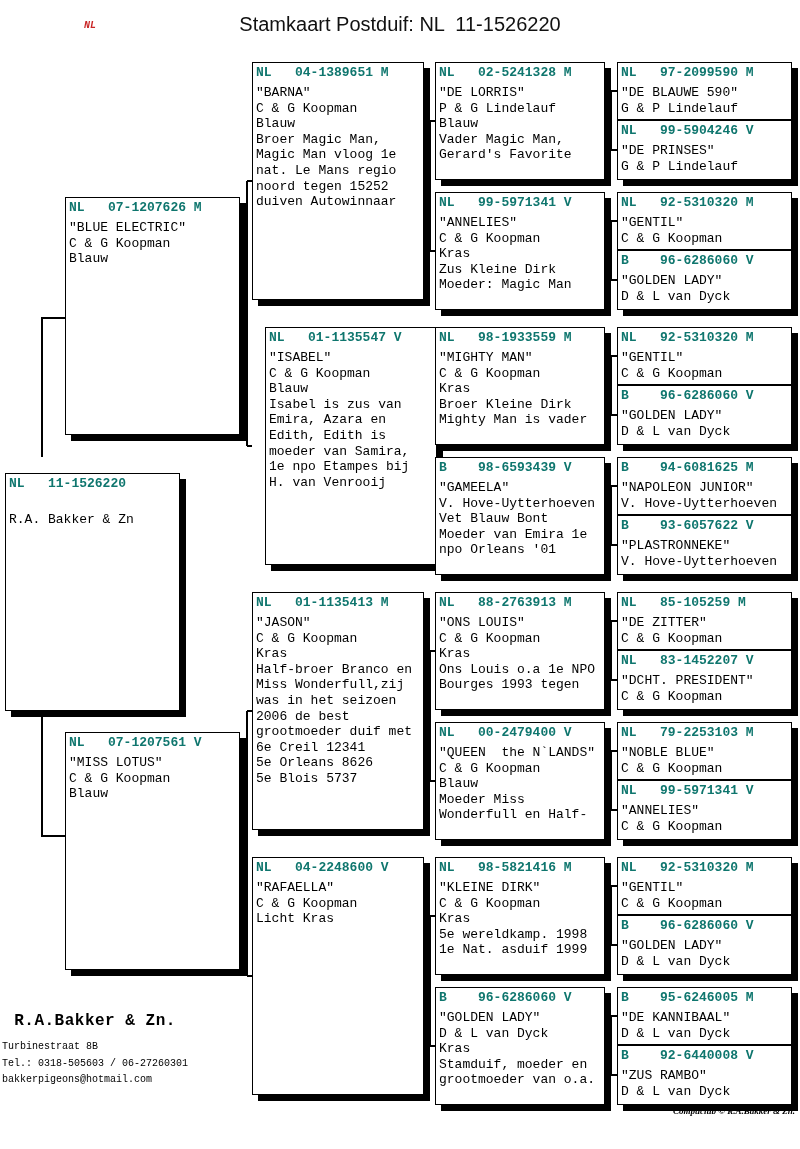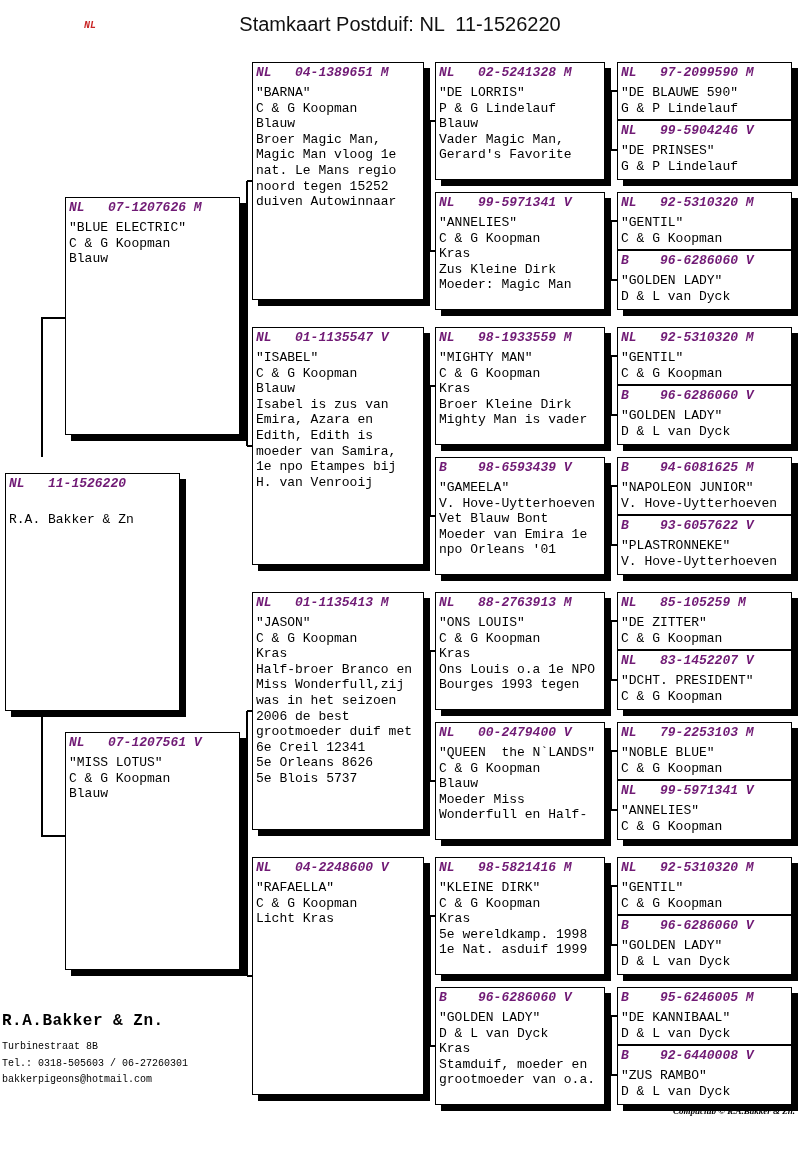--- a/index.html
+++ b/index.html
@@ -4,27 +4,27 @@
 <style>
   html,body{margin:0;padding:0;background:#fff;}
   #page{position:relative;width:800px;height:1149px;background:#fff;overflow:hidden;
         font-family:"Liberation Mono","DejaVu Sans Mono",monospace;color:#000;}
   .title{position:absolute;top:5px;left:0;width:100%;text-align:center;
          font-family:"Liberation Sans",sans-serif;font-size:20px;color:#111;white-space:pre;margin-top:8px;}
   .artifact{position:absolute;left:84px;top:20px;color:#c00000;font-size:10px;
             font-weight:bold;font-style:italic;opacity:.85;}
   .pbox{position:absolute;background:#fff;border:1px solid #000;box-sizing:border-box;
         box-shadow:6px 6px 0 #000;}
-  .ring{color:#701a75;font-weight:bold;font-style:italic;font-size:13px;line-height:17px;
+  .ring{color:#0f766e;font-weight:bold;font-size:13px;line-height:17px;
         white-space:pre;padding:1px 14px 0 3px;}
   .lines{padding:4px 0 0 3px;}
   .ln{font-size:13px;line-height:15.6px;min-height:15.6px;white-space:pre;}
   .connectors{position:absolute;left:0;top:0;pointer-events:none;}
   .contact{position:absolute;left:2px;top:1012px;}
-  .contact-name{font-size:16px;font-weight:bold;letter-spacing:.5px;margin-bottom:9px;white-space:pre;}
+  .contact-name{font-size:16px;font-weight:bold;letter-spacing:.5px;margin-bottom:9px;white-space:pre;text-align:center;}
   .contact-line{font-size:10px;line-height:16.5px;white-space:pre;}
   .footer{position:absolute;right:5px;top:1106px;font-family:"Liberation Serif",serif;
           font-style:italic;font-weight:bold;font-size:9px;color:#000;margin-left:13px;}
 </style>
 </head>
 <body>
 
 <div id="page">
 
   <div class="title">Stamkaart Postduif: NL  11-1526220</div>
@@ -81,21 +81,21 @@
         <div class="ln">"BARNA"</div>
         <div class="ln">C &amp; G Koopman</div>
         <div class="ln">Blauw</div>
         <div class="ln">Broer Magic Man,</div>
         <div class="ln">Magic Man vloog 1e</div>
         <div class="ln">nat. Le Mans regio</div>
         <div class="ln">noord tegen 15252</div>
         <div class="ln">duiven Autowinnaar</div>
       </div>
   </div>
-  <div class="pbox" style="left:252px;top:327px;width:172px;height:238px">
+  <div class="pbox" style="left:265px;top:327px;width:172px;height:238px">
     <div class="ring">NL   01-1135547 V</div>
     <div class="lines">
         <div class="ln">"ISABEL"</div>
         <div class="ln">C &amp; G Koopman</div>
         <div class="ln">Blauw</div>
         <div class="ln">Isabel is zus van</div>
         <div class="ln">Emira, Azara en</div>
         <div class="ln">Edith, Edith is</div>
         <div class="ln">moeder van Samira,</div>
         <div class="ln">1e npo Etampes bij</div>

